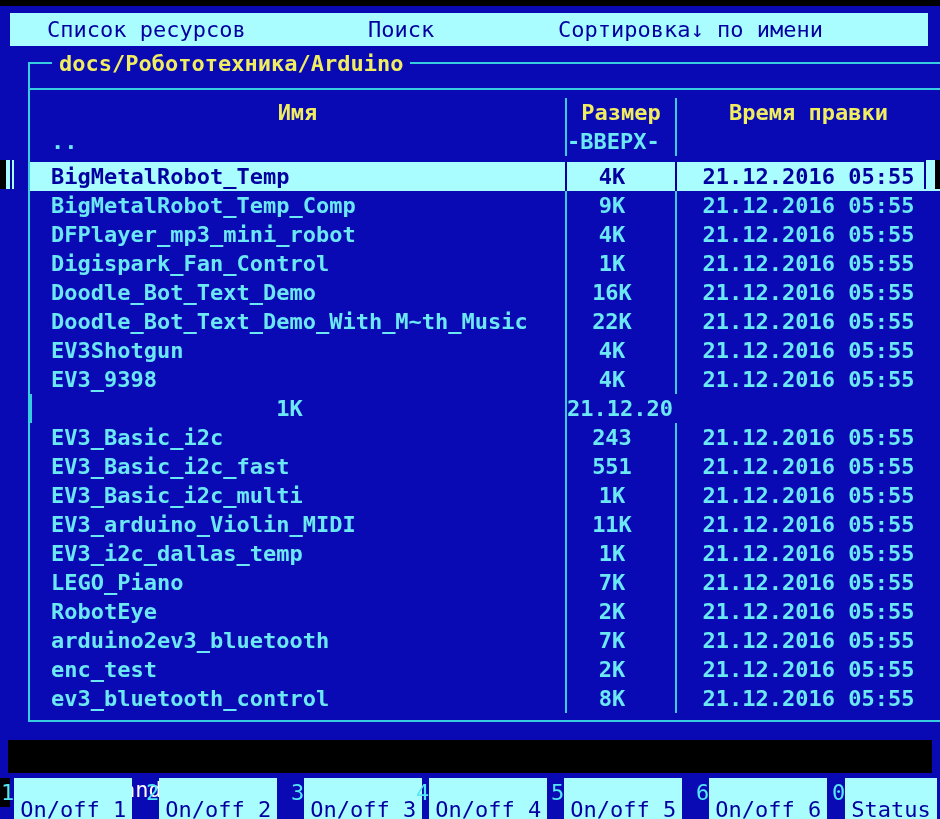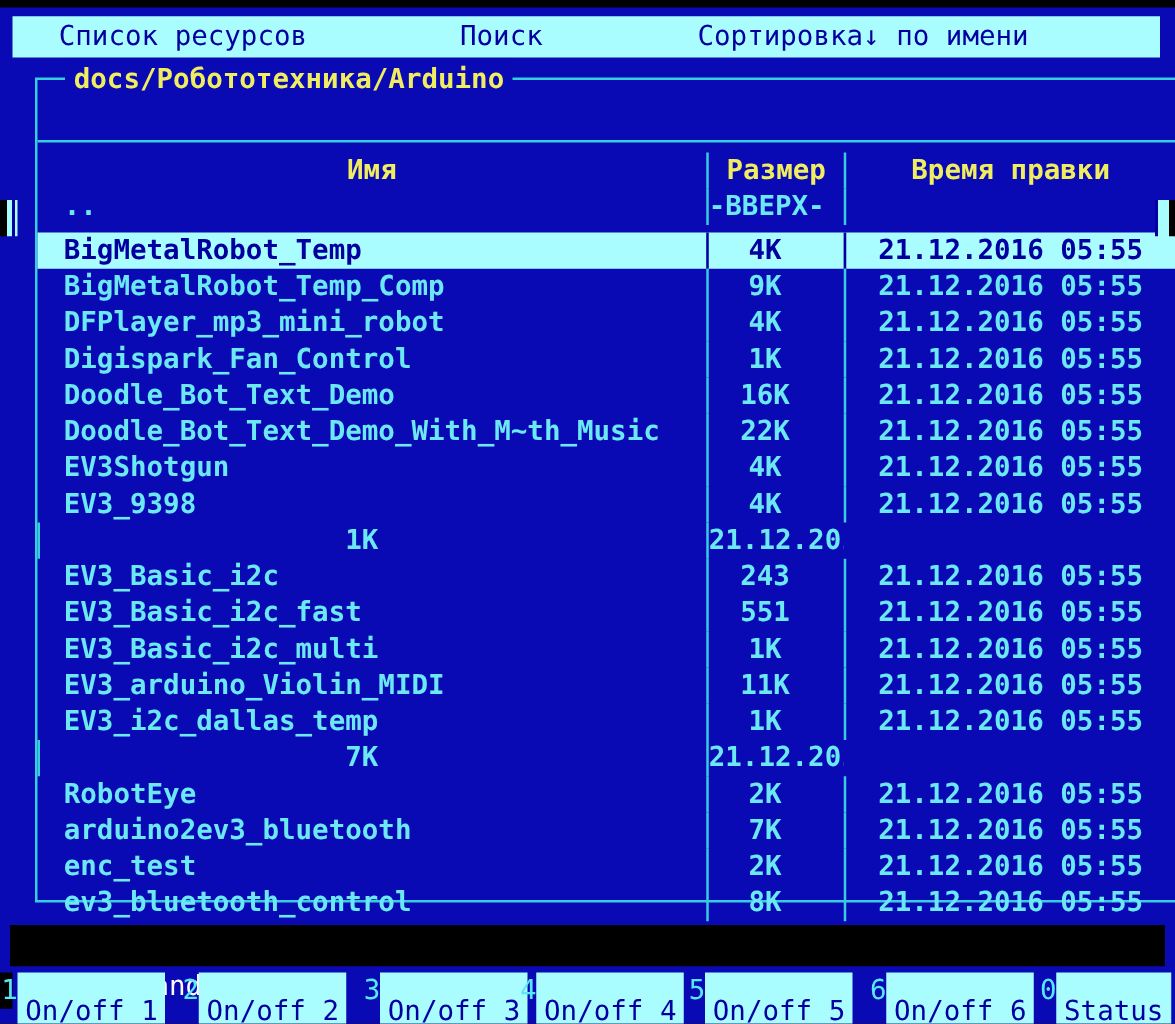--- a/index.html
+++ b/index.html
@@ -33,21 +33,20 @@
     position:absolute;left:28px;top:62px;width:914px;height:660px;
     border:2px solid var(--border);
   }
   .panel-title{
     position:absolute;top:-15px;left:22px;padding:0 7px;background:var(--bg);
     color:var(--yellow);font-weight:bold;font-size:22px;line-height:29px;white-space:pre;
   }
   .table{
     position:absolute;left:0;top:24px;right:0;bottom:0;
     border-top:2px solid var(--border);
-    margin-top:24px;
   }
   .hrow,.row{display:grid;grid-template-columns:535px 110px 1fr;height:29px}
   .thead{padding-top:8px;padding-bottom:6px}
   .cell{
     font-size:22px;line-height:29px;font-weight:bold;color:var(--cyan);
     white-space:pre;overflow:hidden;
   }
   .cell.size,.cell.time{border-left:2px solid var(--border)}
   .cell.name{padding-left:21px}
   .cell.size{text-align:center;padding-right:18px}
@@ -170,20 +169,21 @@
             <div class="cell name">EV3_arduino_Violin_MIDI</div>
             <div class="cell size">11K</div>
             <div class="cell time">21.12.2016 05:55</div>
           </div>
           <div class="row">
             <div class="cell name">EV3_i2c_dallas_temp</div>
             <div class="cell size">1K</div>
             <div class="cell time">21.12.2016 05:55</div>
           </div>
           <div class="row">
+            <div class="cell name">LEGO_Piano</div>
             <div class="cell size">7K</div>
             <div class="cell time">21.12.2016 05:55</div>
           </div>
           <div class="row">
             <div class="cell name">RobotEye</div>
             <div class="cell size">2K</div>
             <div class="cell time">21.12.2016 05:55</div>
           </div>
           <div class="row">
             <div class="cell name">arduino2ev3_bluetooth</div>

